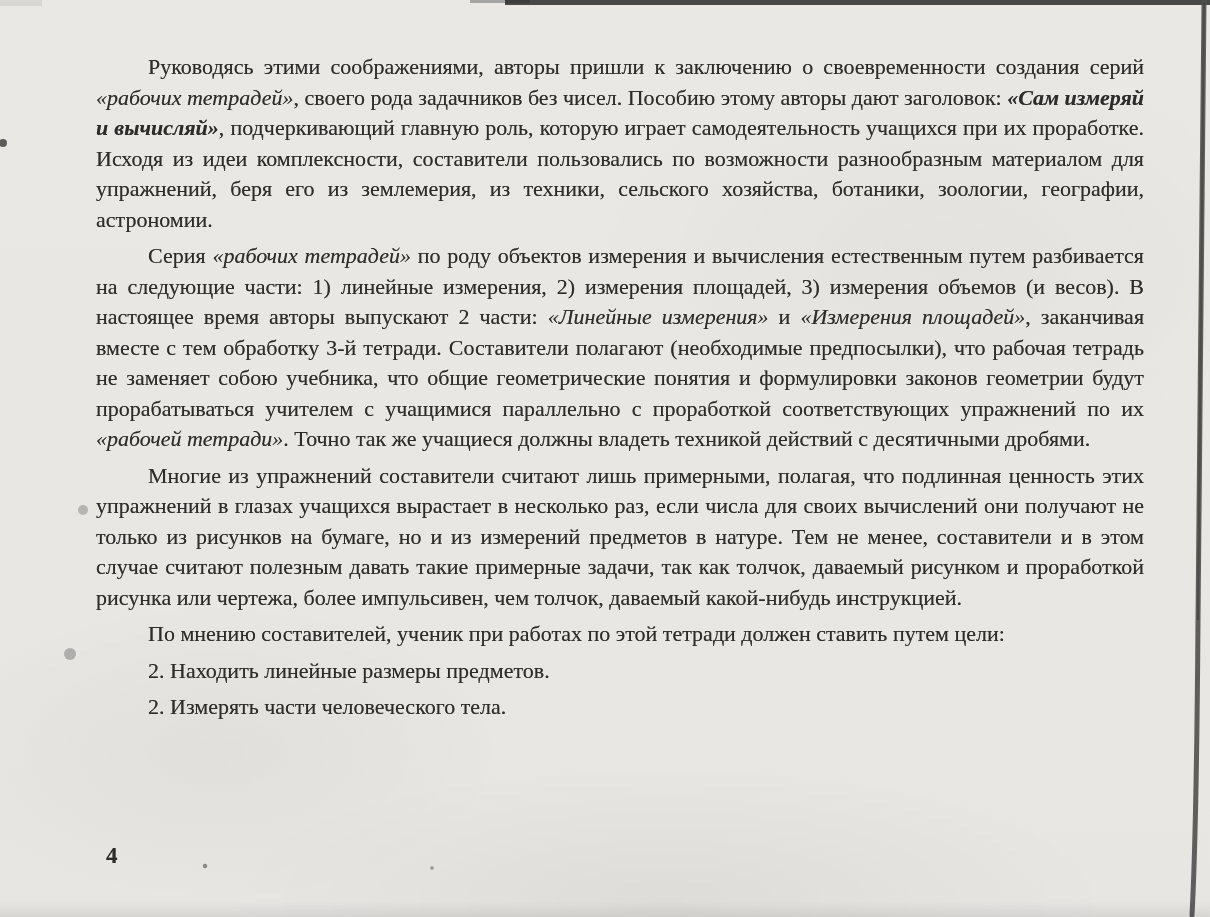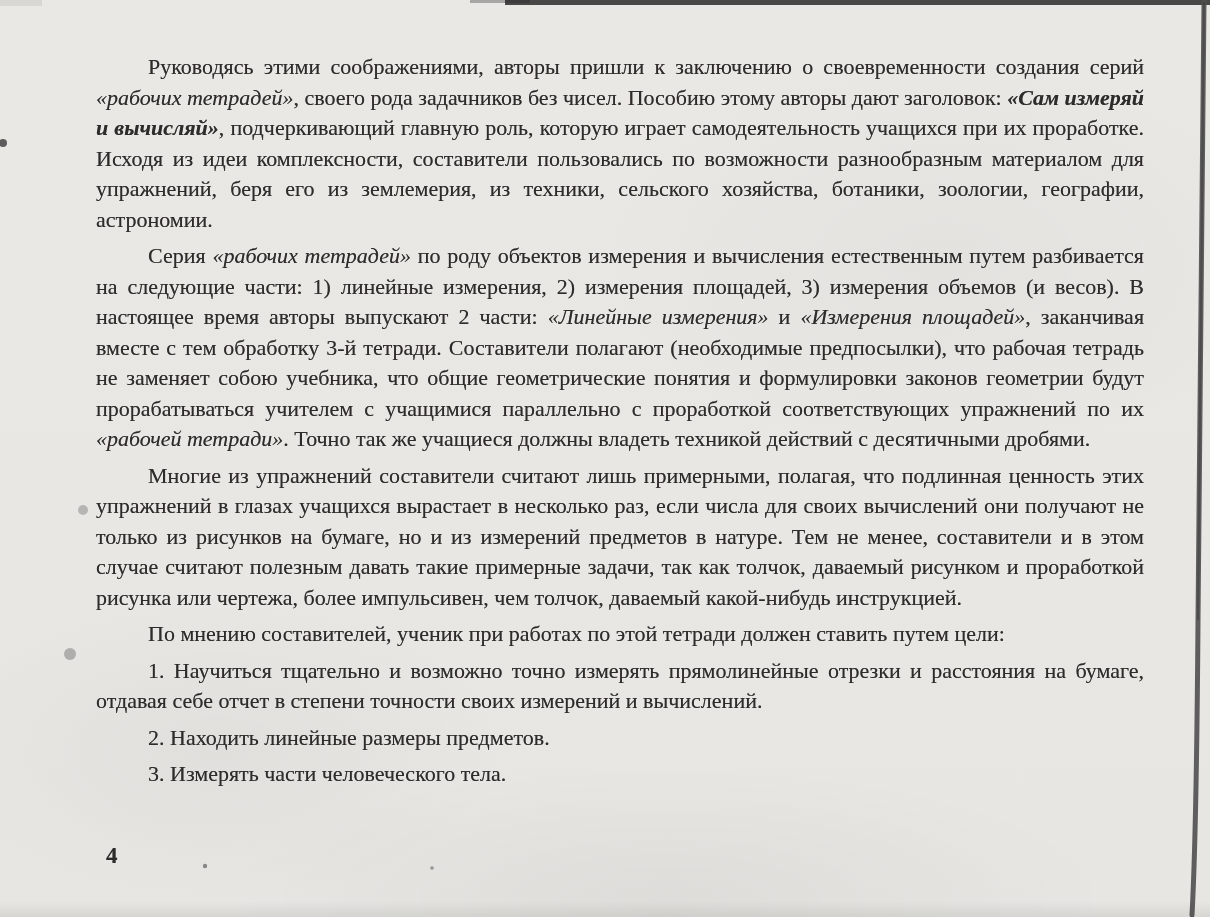--- a/index.html
+++ b/index.html
@@ -70,30 +70,27 @@
     </p>
 
     <p class="para">
       <span>Многие из упражнений составители считают лишь примерными, полагая, что подлинная ценность этих упражнений в глазах учащихся вырастает в несколько раз, если числа для своих вычислений они получают не только из рисунков на бумаге, но и из измерений предметов в натуре. Тем не менее, составители и в этом случае считают полезным давать такие примерные задачи, так как толчок, даваемый рисунком и проработкой рисунка или чертежа, более импульсивен, чем толчок, даваемый какой-нибудь инструкцией.</span>
     </p>
 
     <p class="para">
       <span>По мнению составителей, ученик при работах по этой тетради должен ставить путем цели:</span>
     </p>
 
-    <p class="para">
-      <span>1. Научиться тщательно и возможно точно измерять прямолинейные отрезки и расстояния на бумаге, отдавая себе отчет в степени точности своих измерений и вычислений.</span>
-    </p>
 
     <p class="para">
       <span>2. Находить линейные размеры предметов.</span>
     </p>
 
     <p class="para">
-      <span>3. Измерять части человеческого тела.</span>
+      <span>2. Измерять части человеческого тела.</span>
     </p>
 
   </div>
 
   <div class="pagenum">4</div>
 
   <div class="bottom-shade"></div>
 
 </div>
 

